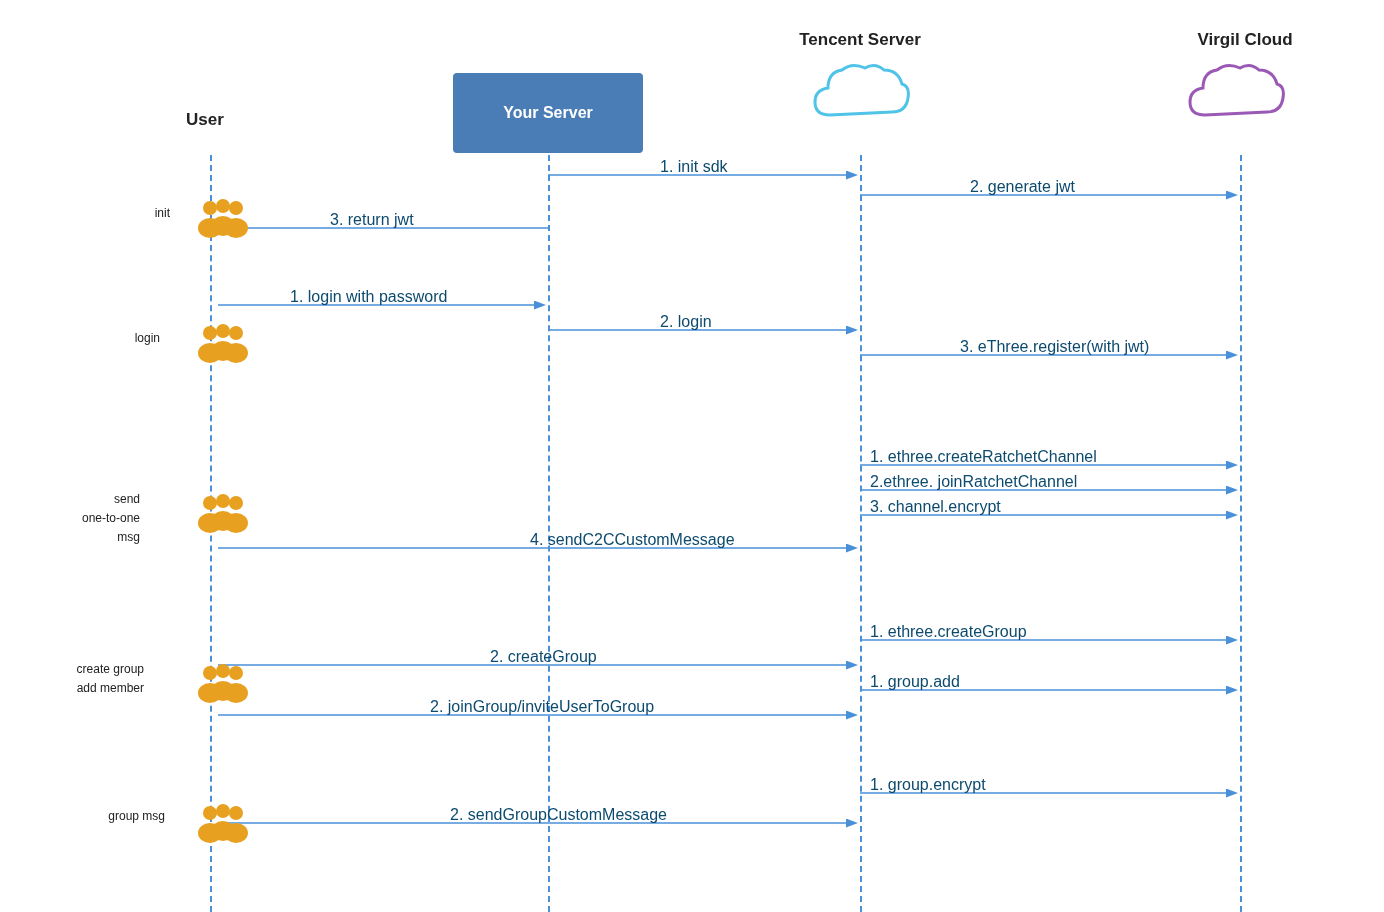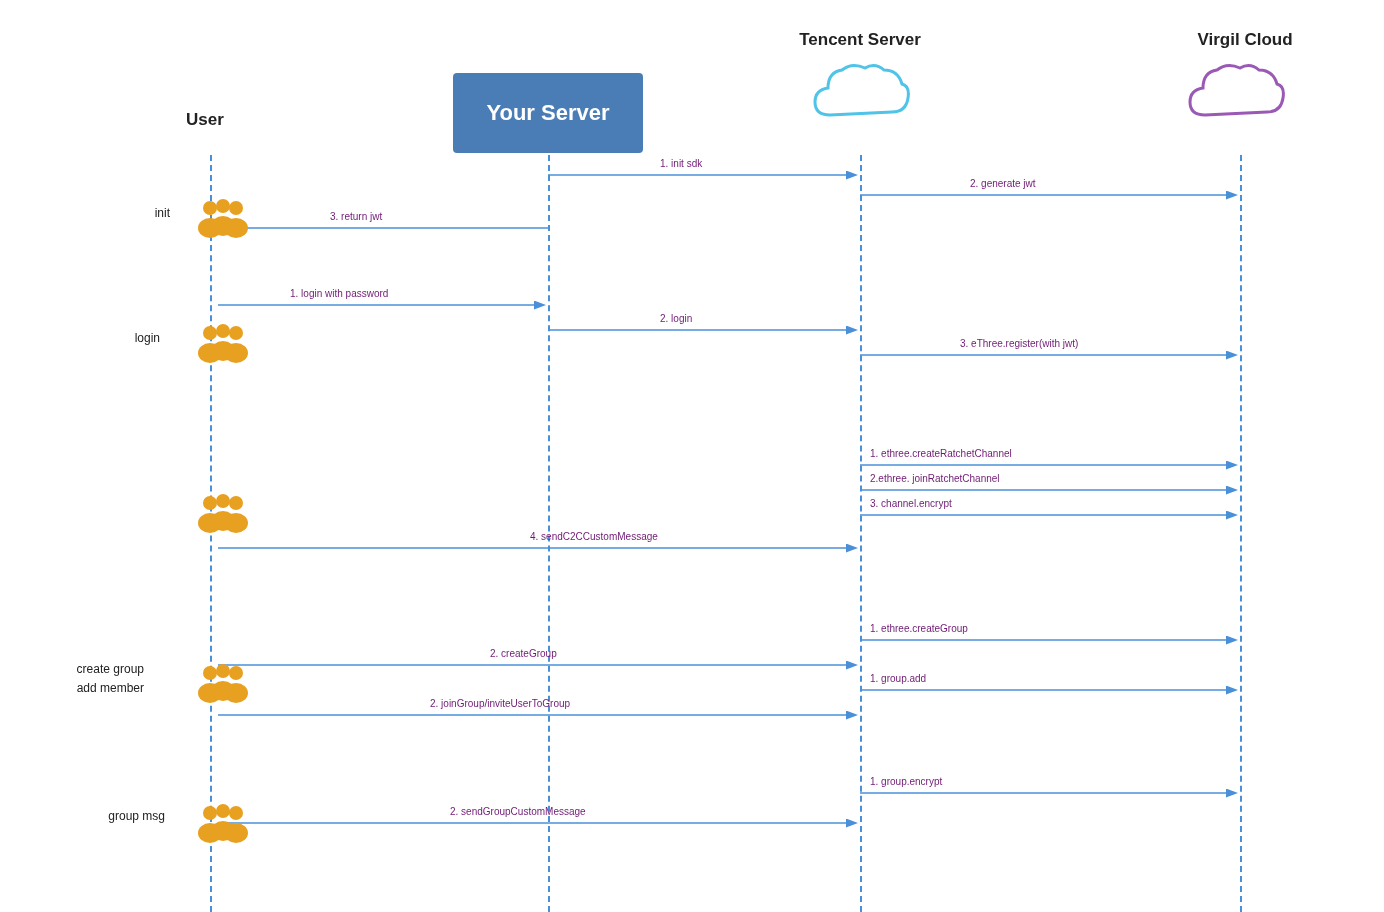--- a/index.html
+++ b/index.html
@@ -28,21 +28,21 @@
       font-weight: bold;
       font-size: 17px;
     }
 
     
     .your-server-box {
       position: absolute;
       background: #4a7db5;
       color: white;
       font-weight: bold;
-      font-size: 22px;
+      font-size: 16px;
       padding: 18px 28px;
       border-radius: 4px;
       text-align: center;
     }
 
     
     .cloud-svg {
       position: absolute;
     }
 
@@ -59,22 +59,22 @@
       position: absolute;
       font-size: 12px;
       color: #222;
       text-align: right;
       line-height: 1.4;
     }
 
     
     .arrow-label {
       position: absolute;
-      font-size: 10px;
-      color: #701a75;
+      font-size: 16px;
+      color: #0c4a6e;
     }
   </style>
 </head>
 <body>
 
 <div id="diagram">
 
   <div class="col-header" style="left: 155px; top: 110px; width: 100px;">User</div>
 
   <div class="col-header" style="left: 770px; top: 30px; width: 180px;">Tencent Server</div>
@@ -155,20 +155,21 @@
   <div class="arrow-label" style="left:870px; top:623px;">1. ethree.createGroup</div>
   <div class="arrow-label" style="left:490px; top:648px;">2. createGroup</div>
   <div class="arrow-label" style="left:870px; top:673px;">1. group.add</div>
   <div class="arrow-label" style="left:430px; top:698px;">2. joinGroup/inviteUserToGroup</div>
 
   <div class="arrow-label" style="left:870px; top:776px;">1. group.encrypt</div>
   <div class="arrow-label" style="left:450px; top:806px;">2. sendGroupCustomMessage</div>
 
   <div class="row-label" style="left:50px; top:205px; width:120px;">init</div>
   <div class="row-label" style="left:40px; top:330px; width:120px;">login</div>
+  <div class="row-label" style="left:20px; top:490px; width:120px; line-height:1.6;">send<br>one-to-one<br>msg</div>
   <div class="row-label" style="left:4px; top:660px; width:140px; line-height:1.6;">create group<br>add member</div>
   <div class="row-label" style="left:35px; top:808px; width:130px;">group msg</div>
 
   <svg style="position:absolute;left:195px;top:195px;" width="55" height="50" viewBox="0 0 55 50">
     <circle cx="15" cy="13" r="7" fill="#e8a020"></circle>
     <ellipse cx="15" cy="33" rx="12" ry="10" fill="#e8a020"></ellipse>
     <circle cx="28" cy="11" r="7" fill="#e8a020"></circle>
     <ellipse cx="28" cy="31" rx="12" ry="10" fill="#e8a020"></ellipse>
     <circle cx="41" cy="13" r="7" fill="#e8a020"></circle>
     <ellipse cx="41" cy="33" rx="12" ry="10" fill="#e8a020"></ellipse>

